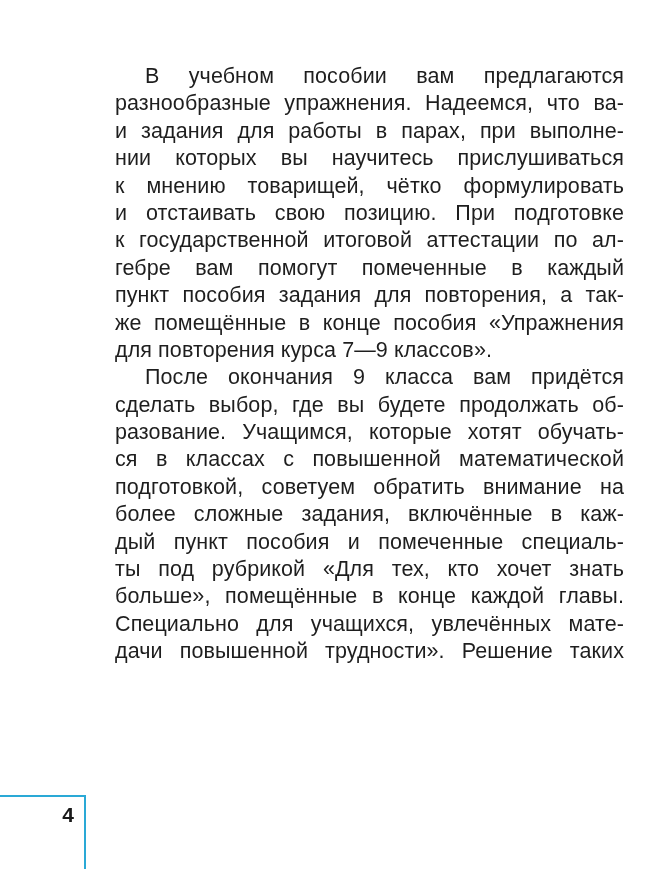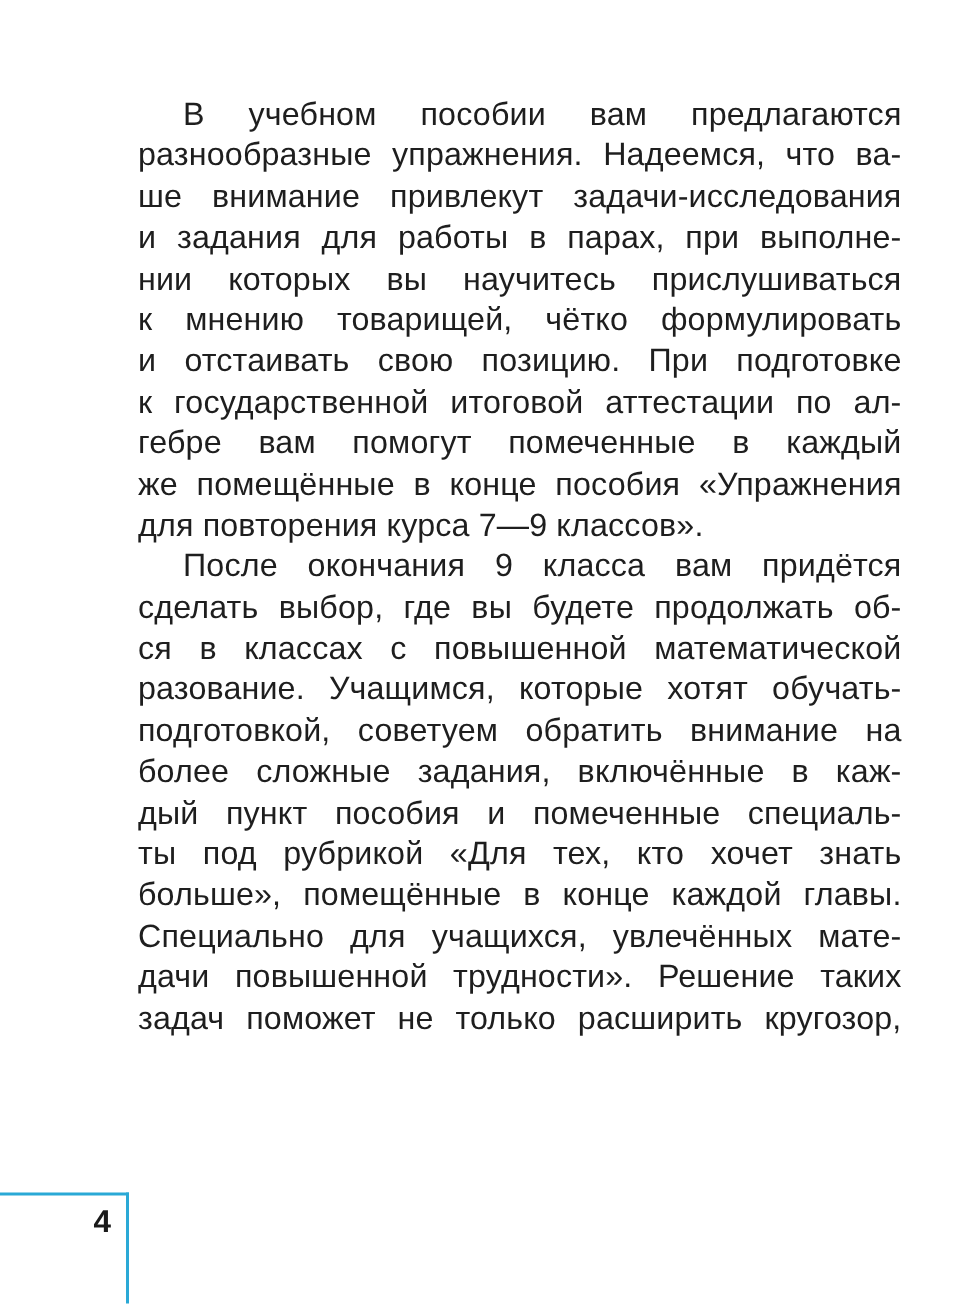--- a/index.html
+++ b/index.html
@@ -2,21 +2,21 @@
 <html><head>
   <meta charset="utf-8">
   <style>
     html, body { margin: 0; padding: 0; }
     body {
       width: 650px; height: 869px; background: #ffffff;
       position: relative; overflow: hidden;
       font-family: "Liberation Sans", sans-serif; color: #1e1e1e;
     }
     .text-column {
-      position: absolute; left: 92px; top: 63px; width: 509px;
+      position: absolute; left: 115px; top: 63px; width: 509px;
     }
     .line {
       display: block; height: 27.4px; line-height: 27.4px;
       font-size: 21.5px; white-space: nowrap;
       text-align: justify; text-align-last: justify;
       letter-spacing: 0.1px;
     }
     .line.indent { padding-left: 30px; }
     .line.last { text-align-last: left; }
     .page-box {
@@ -28,41 +28,40 @@
       font-size: 21px; font-weight: bold; color: #1a1a1a;
     }
   </style>
 </head>
 <body>
 
 <div class="text-column">
   <div>
     <span class="line indent">В учебном пособии вам предлагаются</span>
     <span class="line">разнообразные упражнения. Надеемся, что ва-</span>
-    <span class="line">ше внимание привлекут задачи-исследования</span>
     <span class="line">и задания для работы в парах, при выполне-</span>
     <span class="line">нии которых вы научитесь прислушиваться</span>
     <span class="line">к мнению товарищей, чётко формулировать</span>
     <span class="line">и отстаивать свою позицию. При подготовке</span>
     <span class="line">к государственной итоговой аттестации по ал-</span>
     <span class="line">гебре вам помогут помеченные в каждый</span>
+    <span class="line">пункт пособия задания для повторения, а так-</span>
     <span class="line">же помещённые в конце пособия «Упражнения</span>
     <span class="line last">для повторения курса 7—9 классов».</span>
   </div>
   <div>
     <span class="line indent">После окончания 9 класса вам придётся</span>
     <span class="line">сделать выбор, где вы будете продолжать об-</span>
+    <span class="line">разование. Учащимся, которые хотят обучать-</span>
     <span class="line">ся в классах с повышенной математической</span>
-    <span class="line">разование. Учащимся, которые хотят обучать-</span>
     <span class="line">подготовкой, советуем обратить внимание на</span>
     <span class="line">более сложные задания, включённые в каж-</span>
     <span class="line">дый пункт пособия и помеченные специаль-</span>
     <span class="line">ты под рубрикой «Для тех, кто хочет знать</span>
     <span class="line">больше», помещённые в конце каждой главы.</span>
     <span class="line">Специально для учащихся, увлечённых мате-</span>
     <span class="line">дачи повышенной трудности». Решение таких</span>
-    <span class="line">задач поможет не только расширить кругозор,</span>
   </div>
 </div>
 
 <div class="page-box">
   <span class="page-num">4</span>
 </div>
 
 </body></html>

